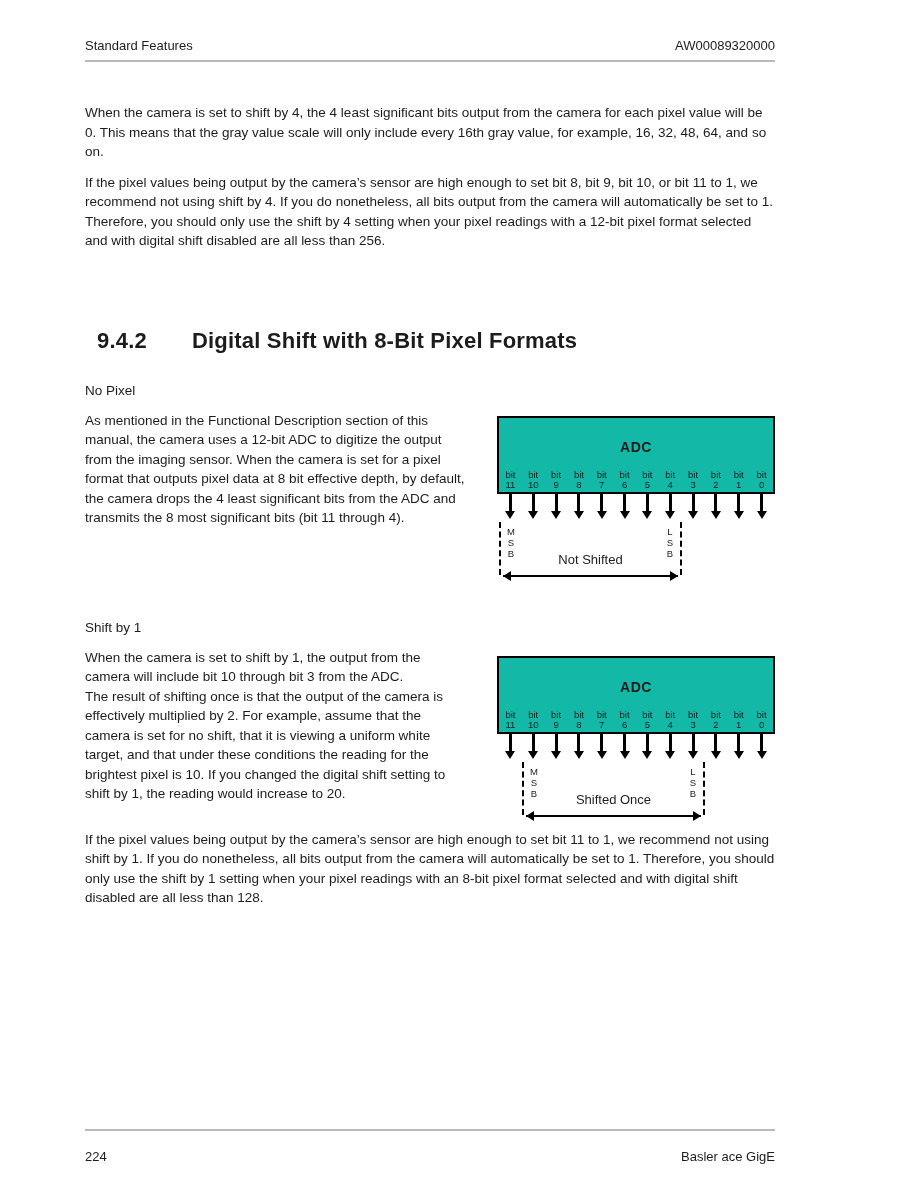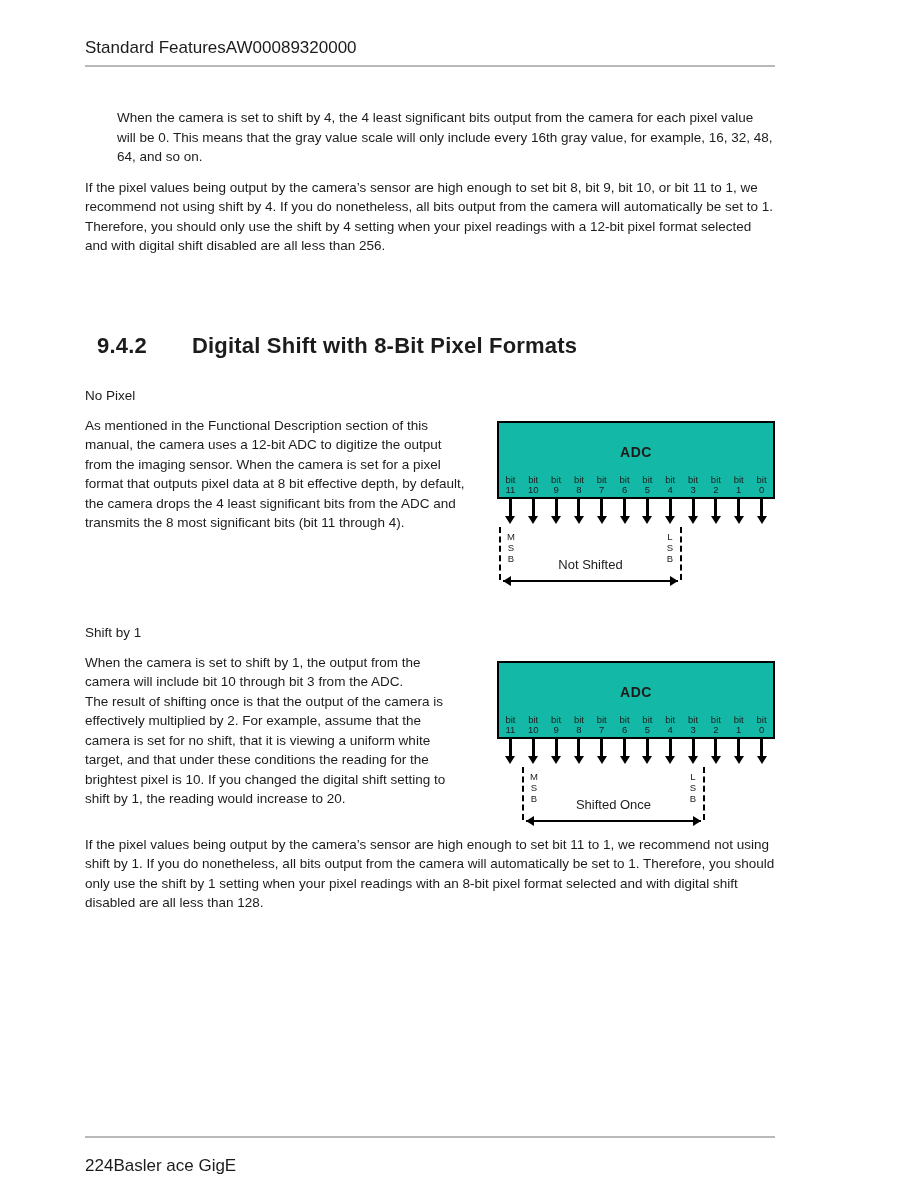--- a/index.html
+++ b/index.html
@@ -6,29 +6,29 @@
   html,body { background:#e8e8e8; }
   .page {
     width:902px; height:1197px; background:#ffffff; color:#1c1c1c;
     font-family:"Liberation Sans", sans-serif;
     position:relative; margin:0 auto; overflow:hidden;
     display:flex; flex-direction:column;
   }
   .content { width:690px; margin-left:85px; }
 
   
-  .hf-row { display:flex; font-size:17px; }
+  .hf-row { display:flex; justify-content:space-between; font-size:13px; }
   .header-block { padding-top:38px; }
   .header-rule { border-bottom:2px solid #b9b9b9; margin-top:7px; }
-  .footer-block { margin-top:auto; padding-bottom:21px; }
+  .footer-block { margin-top:auto; padding-bottom:33px; }
   .footer-rule { border-top:2px solid #b9b9b9; margin-bottom:18px; }
 
   
   p.body { font-size:13.5px; line-height:19.5px; }
-  .p1 { margin-top:41px;margin-left:32px; }
+  .p1 { margin-top:41px; }
   .p2 { margin-top:11px; }
   .closing { margin-top:10px; }
   .section-heading { margin-top:77px; display:flex; gap:45px; font-size:22px; font-weight:bold; letter-spacing:0.2px;margin-left:12px; }
   .sub-label { margin-top:29px; font-size:13.5px; }
   .two-col { display:flex; justify-content:space-between; margin-top:13px; }
   .left-col { width:380px; flex:0 0 380px; }
   .left-col p + p { }
 
   
   .diagram { width:278px; flex:0 0 278px; }

